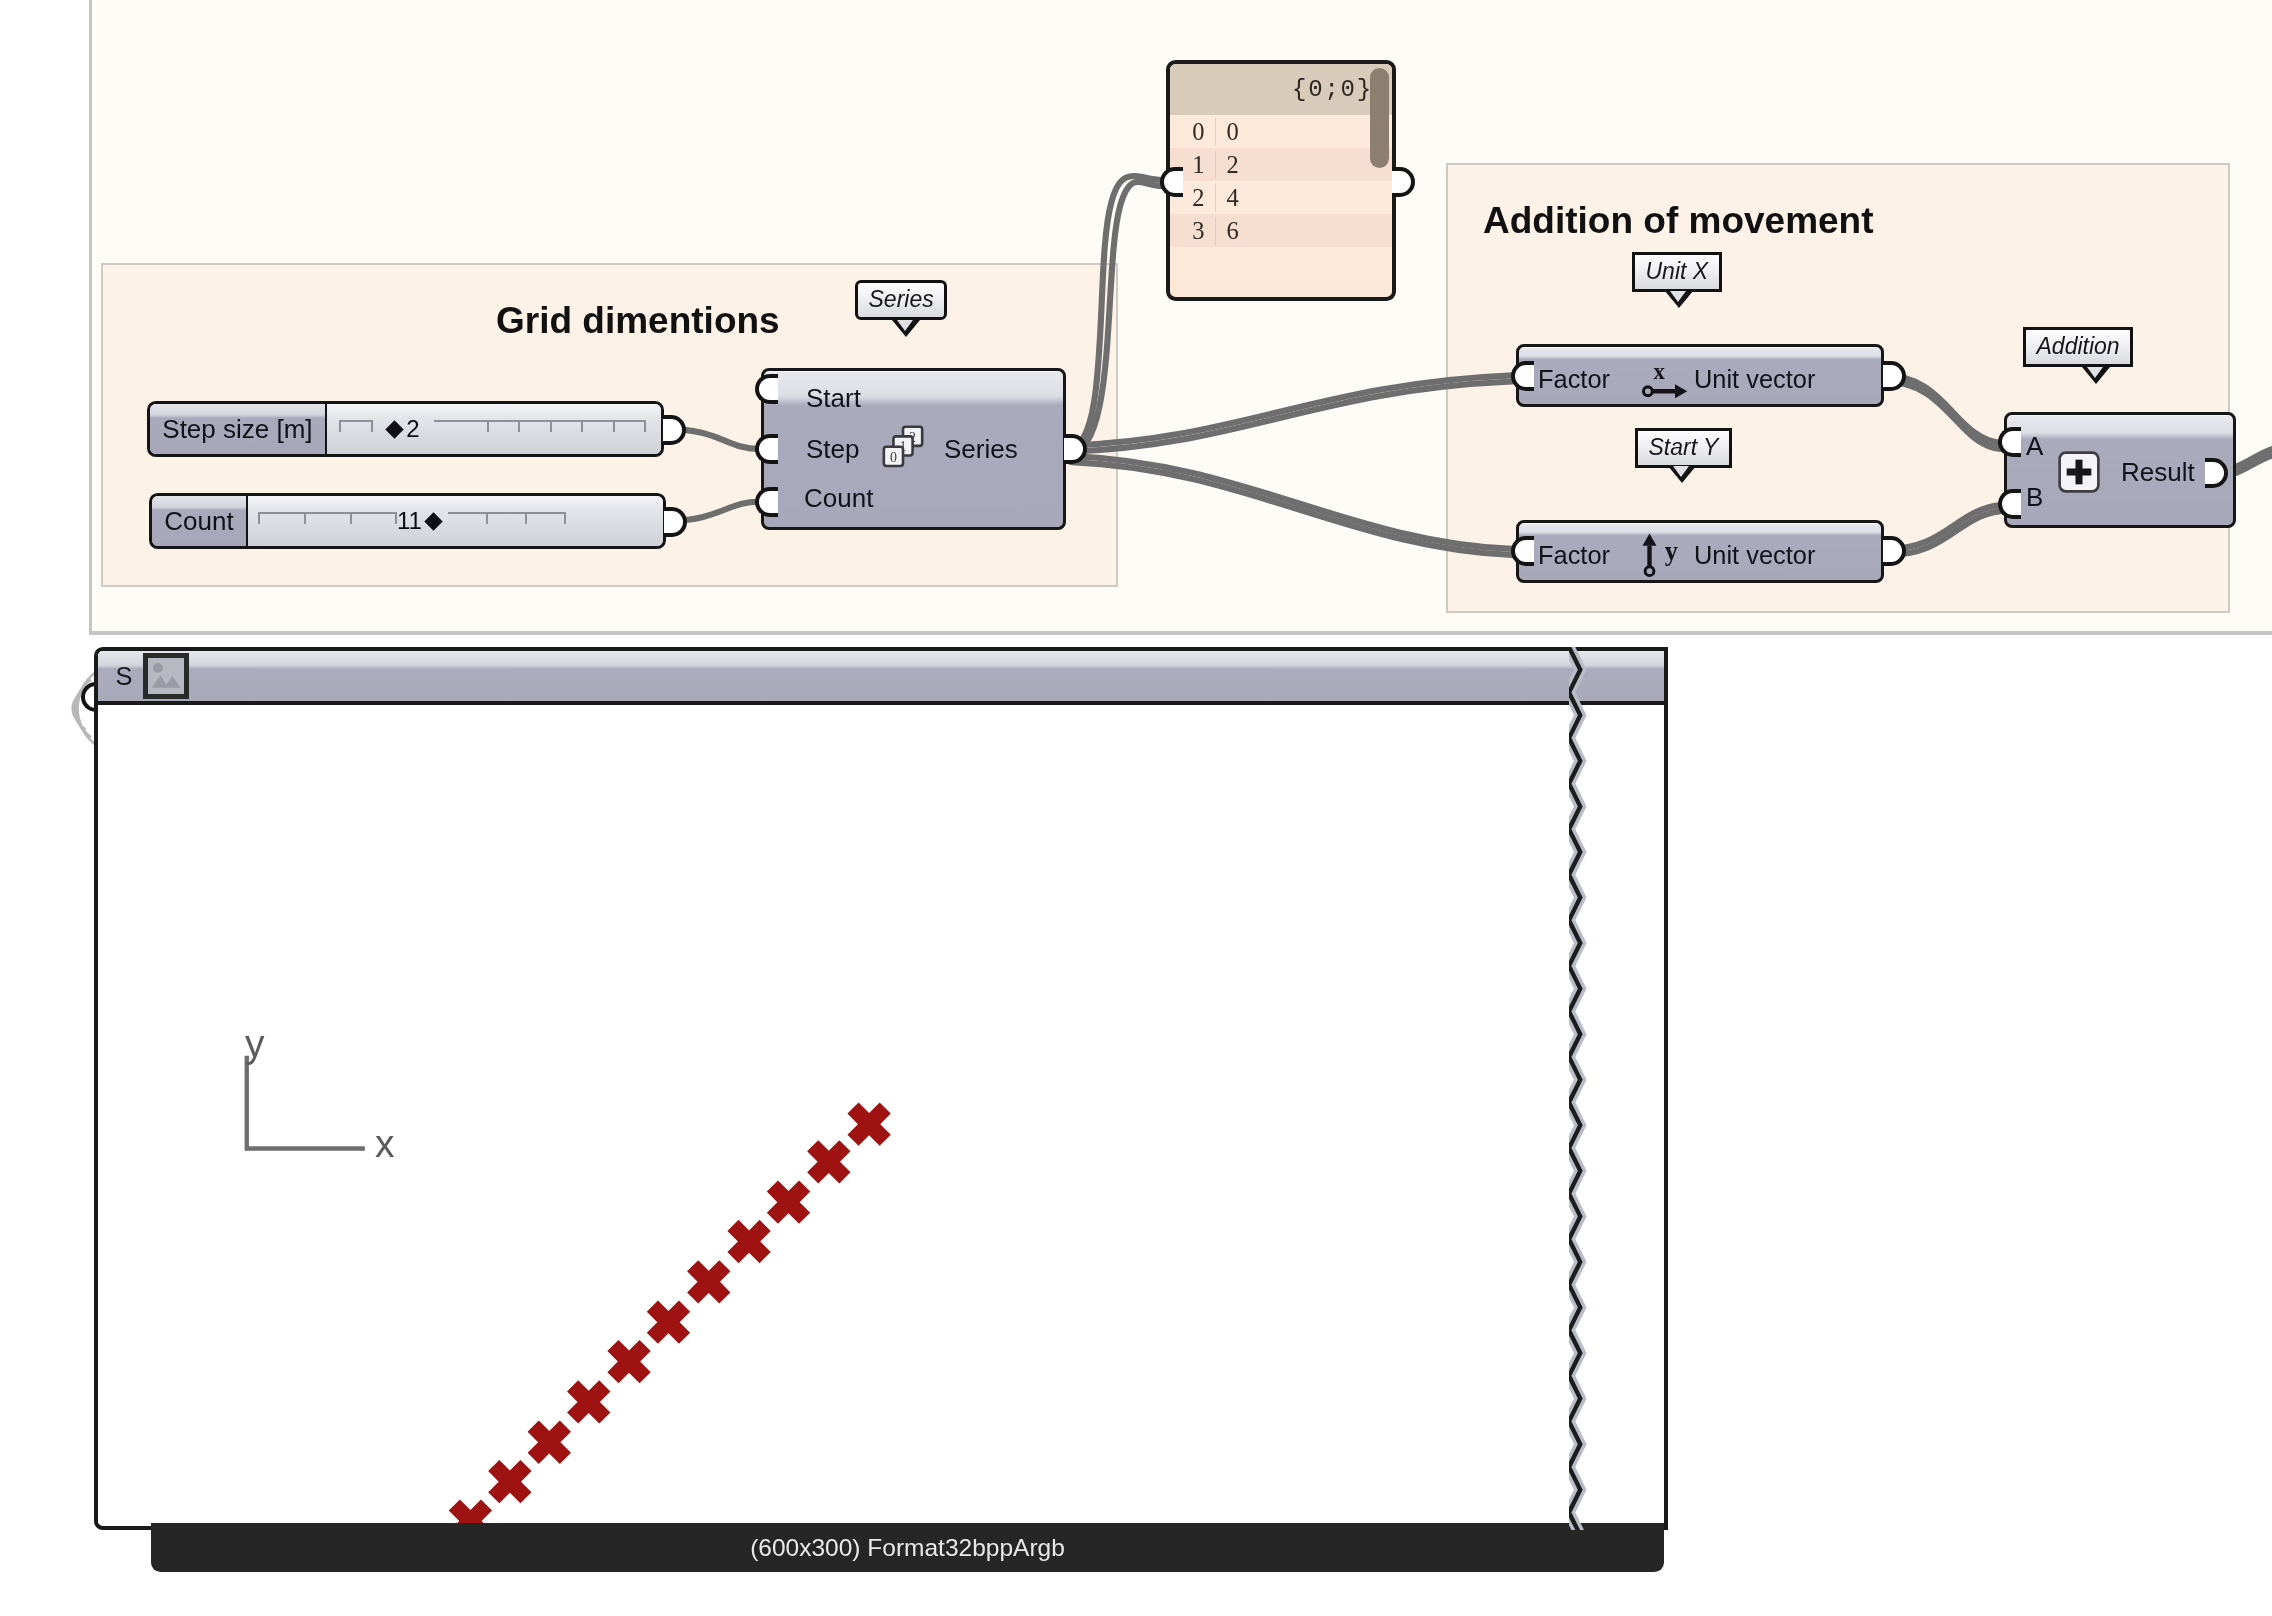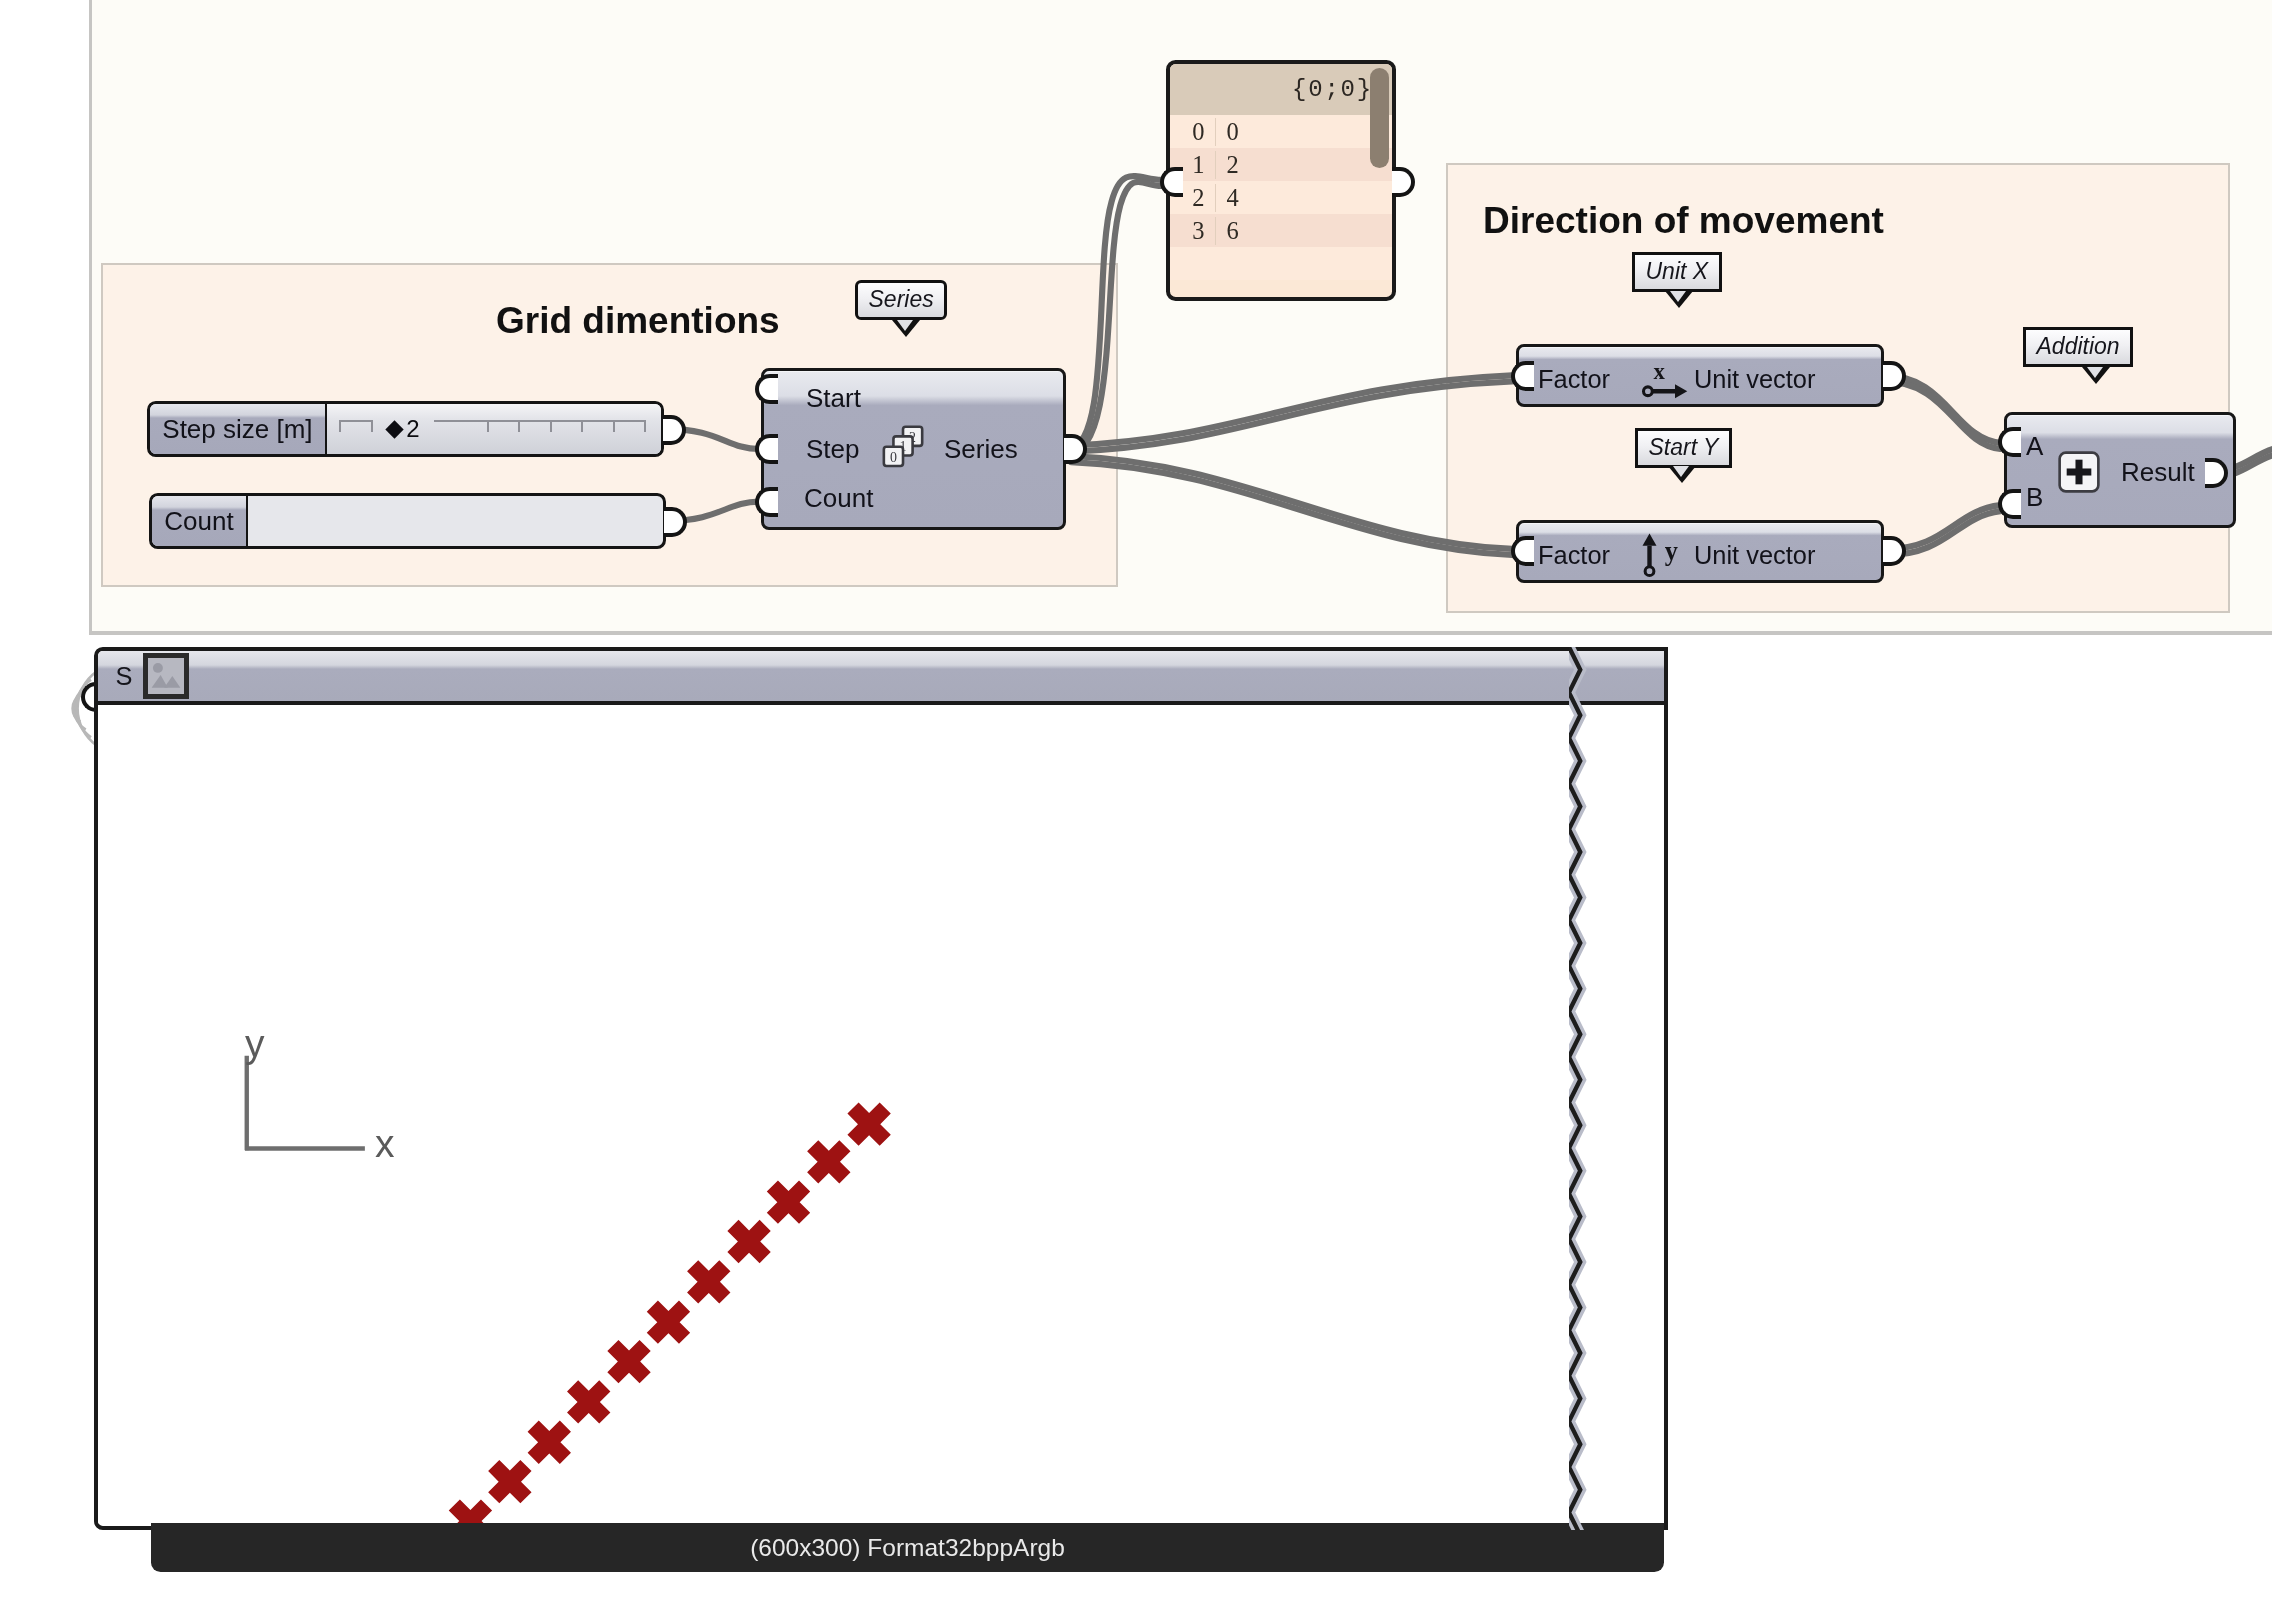--- a/index.html
+++ b/index.html
@@ -323,21 +323,21 @@
 
 <div id="root">
 
   <div id="gh-canvas"></div>
   <div id="canvas-bottom-edge"></div>
 
   <div class="gh-group" style="left:101px; top:263px; width:1017px; height:324px;"></div>
   <div class="gh-group-title" style="left:496px; top:300px; font-size:37px;">Grid dimentions</div>
 
   <div class="gh-group" style="left:1446px; top:163px; width:784px; height:450px;"></div>
-  <div class="gh-group-title" style="left:1483px; top:200px; font-size:37px;">Direction of movement</div>
+  <div class="gh-group-title" style="left:1483px; top:200px; font-size:37px;">Addition of movement</div>
 
   <svg id="wire-layer" viewBox="0 0 2593 724">
     <g fill="none" stroke="#6e6e6e" stroke-width="7" stroke-linecap="round">
 
       <path d="M760,489 C 820,489 830,512 866,512"></path>
 
       <path d="M762,594 C 820,594 830,572 866,572"></path>
 
       <path d="M1218,512 C 1268,512 1248,300 1268,230 C 1280,185 1300,205 1325,205"></path>
       <path d="M1218,518 C 1276,518 1258,306 1278,234 C 1290,192 1304,212 1325,212"></path>
@@ -382,20 +382,39 @@
       <div class="gh-slider-value" style="left:61px;">
         <span class="gh-diamond"></span>
         <span>2</span>
       </div>
     </div>
   </div>
   <div class="gh-port right" style="left:663px; top:415px;"></div>
 
   <div class="gh-slider" style="left:149px; top:493px; width:517px;">
     <div class="gh-slider-name">Count</div>
+    <div class="gh-slider-track">
+      <div class="gh-tick" style="left:10.5px; top:16px; height:12.3px;"></div>
+      <div class="gh-tick" style="left:10.5px; top:16px; height:1.8px; width:46px;"></div>
+      <div class="gh-tick" style="left:56px; top:16px; height:12.3px;"></div>
+      <div class="gh-tick" style="left:56px; top:16px; height:1.8px; width:46px;"></div>
+      <div class="gh-tick" style="left:102px; top:16px; height:12.3px;"></div>
+      <div class="gh-tick" style="left:102px; top:16px; height:1.8px; width:46px;"></div>
+      <div class="gh-tick" style="left:147px; top:16px; height:12.3px;"></div>
+      <div class="gh-tick" style="left:200px; top:16px; height:1.8px; width:39px;"></div>
+      <div class="gh-tick" style="left:238px; top:16px; height:12.3px;"></div>
+      <div class="gh-tick" style="left:238px; top:16px; height:1.8px; width:39px;"></div>
+      <div class="gh-tick" style="left:277px; top:16px; height:12.3px;"></div>
+      <div class="gh-tick" style="left:277px; top:16px; height:1.8px; width:39px;"></div>
+      <div class="gh-tick" style="left:316px; top:16px; height:12.3px;"></div>
+      <div class="gh-slider-value" style="left:149px;">
+        <span>11</span>
+        <span class="gh-diamond"></span>
+      </div>
+    </div>
   </div>
   <div class="gh-port right" style="left:664px; top:507px;"></div>
 
   <div class="gh-balloon rounded" style="left:855px; top:280px;">
     <span>Series</span>
   </div>
   <div class="gh-balloon-tail" style="left:892px; top:320px;"></div>
 
   <div class="gh-node" style="left:761px; top:368px; width:305px; height:162px;">
     <div class="gh-node-text" style="left:42px; top:12.3px; font-size:26px;">Start</div>

